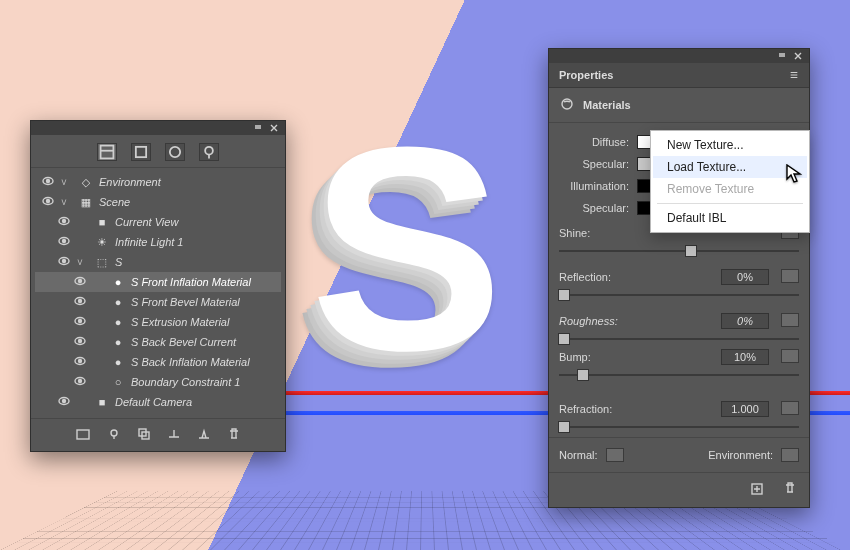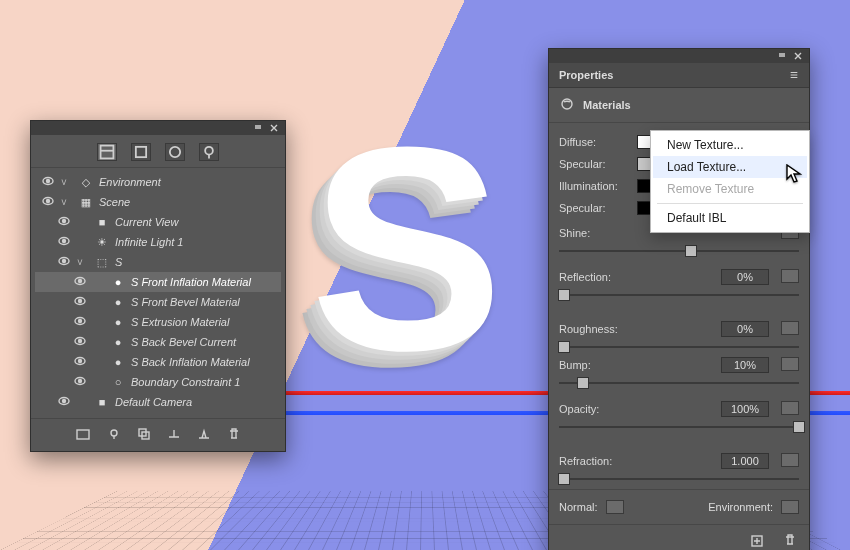--- a/index.html
+++ b/index.html
@@ -54,21 +54,21 @@
   .row.sel{ background:#6a6a6a; color:#fff; }
   .row .vis{ width:14px; text-align:center; color:#cfcfcf; }
   .row .tw{ width:12px; color:#bbb; font-size:10px; }
   .row .ico{ width:14px; height:14px; display:inline-flex; align-items:center; justify-content:center;}
   .row .lbl{ flex:1; white-space:nowrap; overflow:hidden; text-overflow:ellipsis;font-style:italic;}
   .footer{ display:flex; gap:16px; justify-content:center; padding:8px 0; border-top:1px solid #474747;}
 
   
   .prop-body{ padding:8px 10px 4px 10px; }
   .line{ display:flex; align-items:center; gap:8px; height:22px;}
-  .line .lab{ width:70px; text-align:left; color:#d8d8d8; }
+  .line .lab{ width:70px; text-align:right; color:#d8d8d8; }
   .swatch{ width:22px; height:14px; border:1px solid #222;}
   .swatch.white{ background:#fff;} .swatch.gray{ background:#c9c9c9;} .swatch.black{ background:#000;}
   .folder{ width:18px; height:14px; background:#6b6b6b; border:1px solid #3a3a3a; position:relative;}
   .preview{ position:absolute; right:10px; top:10px; width:52px; height:44px; background:linear-gradient(135deg,#fff,#cfcfcf 55%,#7a7a7a); border:1px solid #222;}
   .slider{ position:relative; height:20px;}
   .slider .track{ position:absolute; left:0; right:0; top:9px; height:2px; background:#3a3a3a;}
   .slider .thumb{ position:absolute; top:4px; width:12px; height:12px; background:#bfbfbf; border:1px solid #333; transform:translateX(-50%);}
   .slider .lab{ position:absolute; left:0; top:-6px; font-size:11px; color:#d8d8d8;}
   .slider .val{ position:absolute; right:30px; top:-8px; width:48px; text-align:center; background:#4a4a4a; border:1px solid #333; padding:1px 0; font-size:11px;}
   .slider .fold{ position:absolute; right:0; top:-8px;}
@@ -318,40 +318,33 @@
           <div class="track" style="top:17px"></div>
           <div class="thumb" style="top:12px;left:55.00000000000001%"></div>
         </div>
         <div class="slider" style="margin-top: 20px; height: 24px;">
           <span class="lab">Reflection:</span>
           <span class="val">0%</span>
           <span class="fold folder"></span>
           <div class="track" style="top:17px"></div>
           <div class="thumb" style="top:12px;left:2%"></div>
         </div>
-        <div class="slider" style="margin-top: 28px; height: 24px;">
+        <div class="slider" style="margin-top: 20px; height: 24px; font-style: italic;">
           <span class="lab">Roughness:</span>
           <span class="val">0%</span>
           <span class="fold folder"></span>
           <div class="track" style="top:17px"></div>
           <div class="thumb" style="top:12px;left:2%"></div>
         </div>
         <div class="slider" style="margin-top: 12px; height: 24px;">
           <span class="lab">Bump:</span>
           <span class="val">10%</span>
           <span class="fold folder"></span>
           <div class="track" style="top:17px"></div>
           <div class="thumb" style="top:12px;left:10%"></div>
-        </div>
-        <div class="slider" style="margin-top: 20px; height: 24px;">
-          <span class="lab">Opacity:</span>
-          <span class="val">100%</span>
-          <span class="fold folder"></span>
-          <div class="track" style="top:17px"></div>
-          <div class="thumb" style="top:12px;left:100%"></div>
         </div>
         <div class="slider" style="margin-top: 28px; height: 24px;">
           <span class="lab">Refraction:</span>
           <span class="val">1.000</span>
           <span class="fold folder"></span>
           <div class="track" style="top:17px"></div>
           <div class="thumb" style="top:12px;left:2%"></div>
         </div>
       </div>
   </div>

